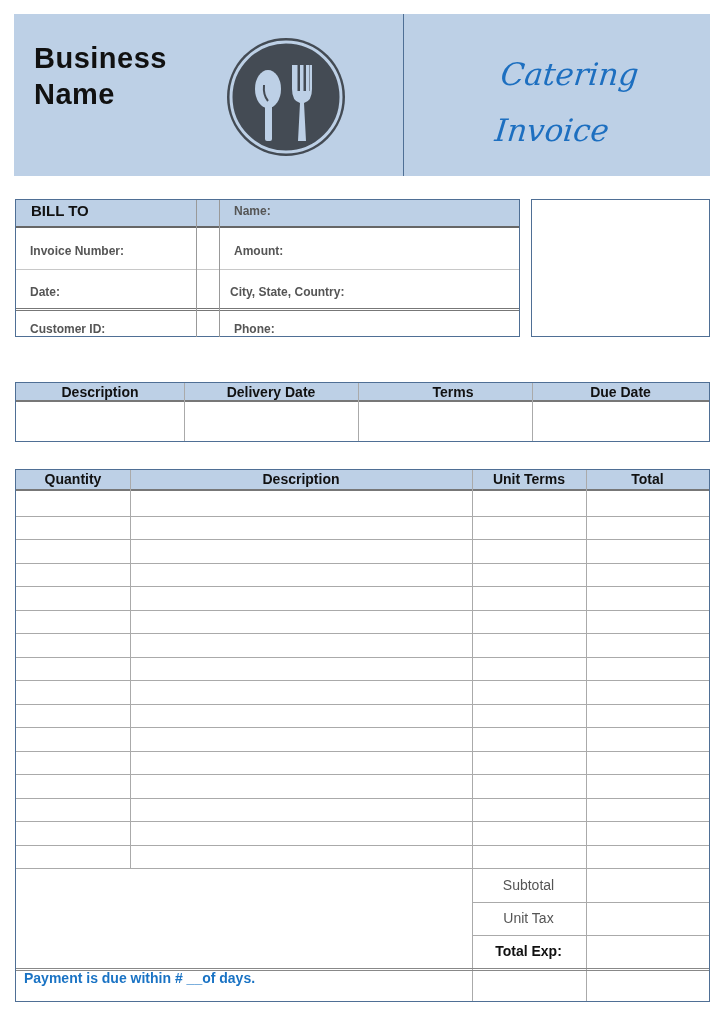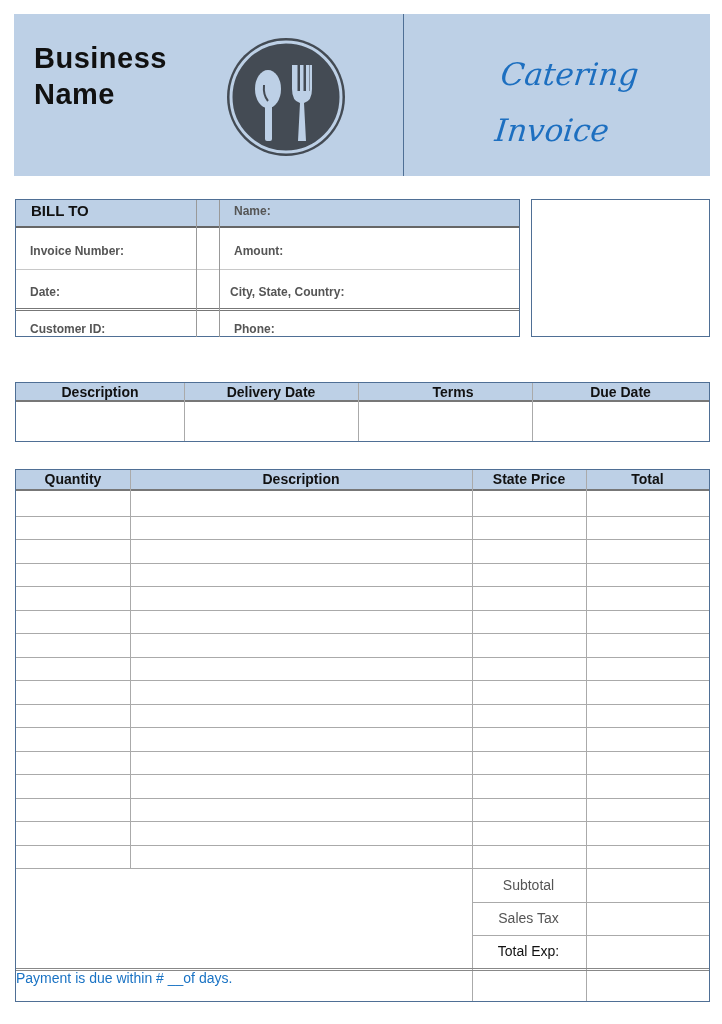--- a/index.html
+++ b/index.html
@@ -58,23 +58,23 @@
   
   .items {
     position: absolute; left: 15px; top: 469px; width: 695px; height: 533px;
     border: 1px solid #4f6f95;
   }
   .items .ihead { position: absolute; left: 0; top: 0; width: 693px; height: 21px; background: #bdd0e6; border-bottom: 2px solid #777; }
   .items .col-label { position: absolute; top: 1px; font-size: 14px; font-weight: bold; text-align: center; color: #111; }
   .items .row-line { position: absolute; left: 0; width: 693px; height: 0; border-top: 1px solid #aaa; }
   .items .vseg { position: absolute; width: 1px; background: #aaa; }
   .sum-label { position: absolute; left: 456px; width: 113px; text-align: center; font-size: 14px; color: #555; }
-  .sum-label.bold { font-weight: normal; color: #111; }
+  .sum-label.bold { font-weight: bold; color: #111; }
   .payment-note {
-    position: absolute; left: 0; top: 500px; font-size: 14px; font-weight: normal; color: #1a73c4; text-align: right;
+    position: absolute; left: 8px; top: 500px; font-size: 14px; font-weight: bold; color: #1a73c4; text-align: right;
   }
 </style>
 </head>
 <body>
 
 <div class="header-band"></div>
 <div class="header-divider"></div>
 
 <div class="business-name">
   <div>Business</div>
@@ -135,25 +135,25 @@
   <div style="position:absolute; left:0; top:21px; width:168px; height:37px"></div>
   <div style="position:absolute; left:169px; top:21px; width:173px; height:37px"></div>
   <div style="position:absolute; left:343px; top:21px; width:173px; height:37px"></div>
   <div style="position:absolute; left:517px; top:21px; width:176px; height:37px"></div>
 </div>
 
 <div class="items" id="items">
   <div class="ihead"></div>
   <div class="col-label" style="left:0; width:114px">Quantity</div>
   <div class="col-label" style="left:114px; width:342px">Description</div>
-  <div class="col-label" style="left:456px; width:114px">State Price</div>
+  <div class="col-label" style="left:456px; width:114px">Unit Terms</div>
   <div class="col-label" style="left:570px; width:123px">Total</div>
 
   <div class="sum-label" style="top:407px">Subtotal</div>
-  <div class="sum-label" style="top:440px">Sales Tax</div>
+  <div class="sum-label" style="top:440px">Unit Tax</div>
   <div class="sum-label bold" style="top:473px">Total Exp:</div>
 
   <div style="position:absolute; left:571px; top:400px; width:122px; height:32px"></div>
   <div style="position:absolute; left:571px; top:433px; width:122px; height:32px"></div>
   <div style="position:absolute; left:571px; top:466px; width:122px; height:32px"></div>
 
   <div class="payment-note">Payment is due within # __of days.</div>
 <div class="row-line" style="top:45.5px"></div>
     <div class="row-line" style="top:69px"></div>
     <div class="row-line" style="top:92.5px"></div>

